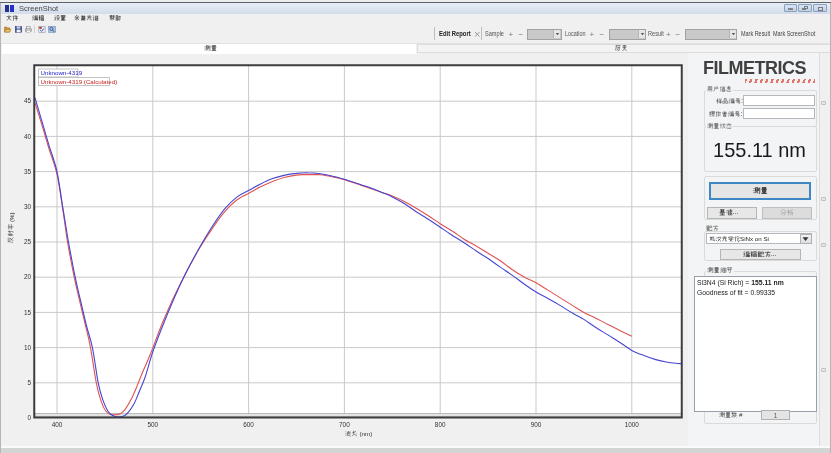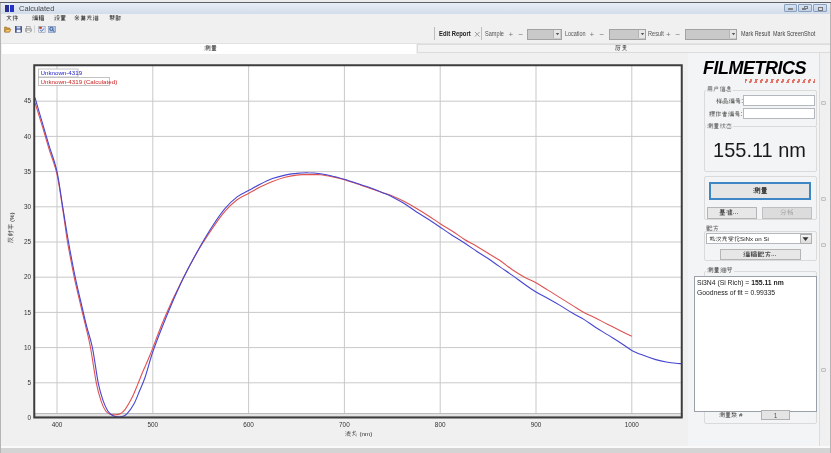--- a/index.html
+++ b/index.html
@@ -535,21 +535,21 @@
           <path d="M84,52 L84,94"></path>
         </g>
       </g>
     </defs>
   </svg>
 <div class="ab" style="left:0;top:0;width:831px;height:2px;background:#ececec"></div>
 <div class="ab" style="left:0;top:2px;width:831px;height:1px;background:#5e6266"></div>
 <div class="ab" style="left:0;top:3px;width:831px;height:11px;background:linear-gradient(#e8eef7,#d2dcea)"></div>
 <div class="ab" style="left:5px;top:5px;width:4px;height:7px;background:#2a2f8f"></div>
 <div class="ab" style="left:10px;top:5px;width:4px;height:7px;background:#2233cc"></div>
-<div class="ab" style="left:19px;top:4px;font-size:7.5px;color:#4a4a4a;line-height:9px">Calculated</div>
+<div class="ab" style="left:19px;top:4px;font-size:7.5px;color:#4a4a4a;line-height:9px">ScreenShot</div>
 <div class="ab" style="left:783.7px;top:3.5px;width:13.8px;height:8.5px;background:linear-gradient(#d7e3f3,#c0d2e8);border:1px solid #8aa0bc;border-radius:1px">
     <div class="ab" style="left:3.8px;top:3px;width:5px;height:2.2px;background:#848484;border-radius:0.5px"></div>
   </div>
 <div class="ab" style="left:798.2px;top:3.5px;width:13.8px;height:8.5px;background:linear-gradient(#d7e3f3,#c0d2e8);border:1px solid #8aa0bc;border-radius:1px">
     <div class="ab" style="left:4.8px;top:1.8px;width:4px;height:2.8px;border:1px solid #7c7c7c"></div>
     <div class="ab" style="left:3px;top:3.2px;width:4px;height:2.8px;border:1px solid #7c7c7c;background:#e4edf6"></div>
   </div>
 <div class="ab" style="left:812.8px;top:3.5px;width:13.8px;height:8.5px;background:linear-gradient(#d7e3f3,#c0d2e8);border:1px solid #8aa0bc;border-radius:1px">
     <div class="ab" style="left:3.8px;top:2px;width:5.6px;height:4.2px;border:1px solid #787878;background:#cfdcec"></div>
   </div>
@@ -687,21 +687,21 @@
           <use href="#g7387" x="210"></use>
         </g>
         <text x="21" y="0" font-size="6.2" fill="#333">(%)</text>
       </g>
       <rect x="38.5" y="68" width="39.5" height="8" fill="#fff" stroke="#b5b5b5" stroke-width="0.8"></rect>
       <text x="40.5" y="74.3" font-size="6.2" fill="#2222cc">Unknown-4319</text>
       <rect x="38.5" y="76.5" width="71" height="8" fill="#fff" stroke="#b5b5b5" stroke-width="0.8"></rect>
       <text x="40.5" y="82.8" font-size="6.2" fill="#cc2222">Unknown-4319 (Calculated)</text>
     </svg></div>
 <div class="ab" style="left:688px;top:53px;width:131px;height:393px;background:#f3f4f5"></div>
-<div class="ab" style="left:703px;top:60px;width:114px;height:18px;font-size:18px;font-weight:bold;font-style:italic;color:#000000;letter-spacing:-0.5px;line-height:16px">FILMETRICS</div>
+<div class="ab" style="left:703px;top:60px;width:114px;height:18px;font-size:18px;font-weight:bold;color:#404040;letter-spacing:-0.5px;line-height:16px">FILMETRICS</div>
 <div class="ab" style="left:745px;top:78.5px;width:70px;height:4.5px;background:repeating-linear-gradient(112deg,#e4746a 0,#e4746a 2.1px,rgba(0,0,0,0) 2.1px,rgba(0,0,0,0) 4.95px)"></div>
 <div class="ab" style="left:703.5px;top:89.5px;width:113.5px;height:37.5px;border:1px solid #dadada;border-radius:2px"></div>
 <div class="ab ckb" style="left:706px;top:86px;background:#f3f4f5;padding:0 1px"><svg class="ck" style="width:25.20px;height:6.0px" viewBox="0 0 420 100" preserveAspectRatio="xMinYMid meet">
       <g stroke="#444" stroke-width="8" fill="none">
         <use href="#g7528" x="0"></use>
         <use href="#g6237" x="105"></use>
         <use href="#g4fe1" x="210"></use>
         <use href="#g606f" x="315"></use>
       </g>
     </svg></div>

